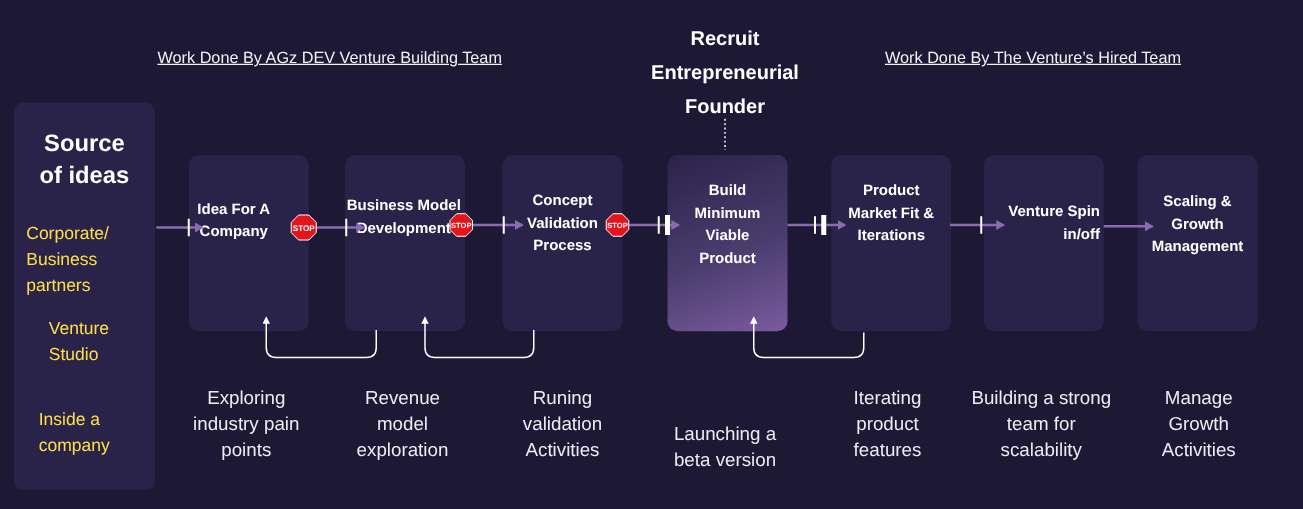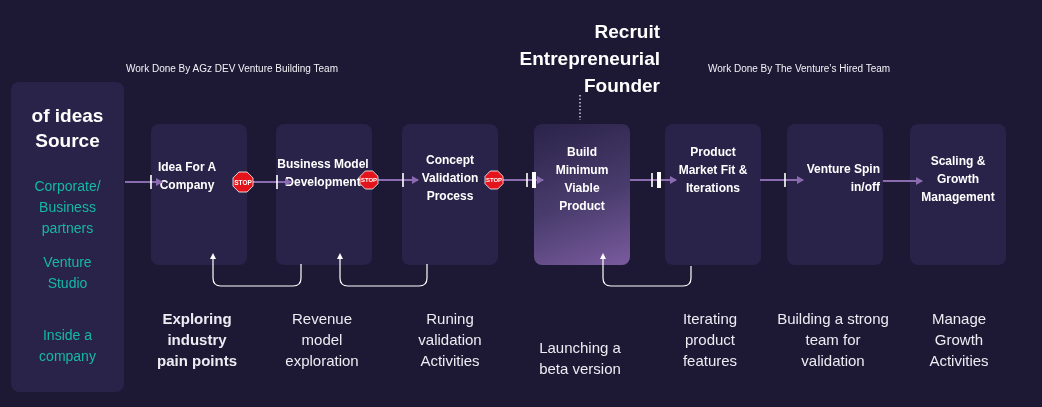--- a/index.html
+++ b/index.html
@@ -5,37 +5,37 @@
   html, body { margin:0; padding:0; }
   body {
     width:1042px; height:407px; overflow:hidden;
     background:#1d1833;
     font-family:"Liberation Sans", "DejaVu Sans", sans-serif;
     color:#ffffff;
     position:relative;
   }
   .abs { position:absolute; }
   .section-title {
-    font-size:10px; color:#f2f2f7; white-space:nowrap; top:63px;
+    font-size:13px; color:#f2f2f7; white-space:nowrap; top:38px;text-decoration:underline;
   }
   .founder {
-    left:500px; top:18px; width:160px; text-align:right;
-    font-size:19px; font-weight:bold; line-height:27px;
+    left:500px; top:18px; width:160px; text-align:center;
+    font-size:16px; font-weight:bold; line-height:27px;
   }
   .source-panel {
     left:11px; top:82px; width:113px; height:310px;
     background:#2a2349; border-radius:8px;
   }
   .source-title {
     left:11px; top:103px; width:113px; text-align:center;
     font-size:19px; font-weight:bold; line-height:25px;
   }
   .source-item {
-    left:11px; width:113px; text-align:center;
-    font-size:14px; line-height:21px; color:#14b8a6;
+    left:11px; width:113px; 
+    font-size:14px; line-height:21px; color:#fde047;
   }
   .stage {
     top:124px; width:96px; height:141px;
     background:#2a2349; border-radius:8px;
   }
   .stage.highlight {
     background:linear-gradient(160deg, #2a2349 0%, #4a3d6e 55%, #7a5b9e 100%);
   }
   .stage-label {
     top:143px; width:110px; text-align:center;
@@ -54,22 +54,22 @@
 <div class="abs section-title" style="left:669px;margin-left:39px;">Work Done By The Venture’s Hired Team</div>
 
 <div class="abs founder">
   <div>Recruit</div>
   <div>Entrepreneurial</div>
   <div>Founder</div>
 </div>
 
 <div class="abs source-panel"></div>
 <div class="abs source-title">
+  <div>Source</div>
   <div>of ideas</div>
-  <div>Source</div>
 </div>
 <div class="abs source-item" style="top:176px; padding:0 10px; box-sizing:border-box;">Corporate/ Business partners</div>
 <div class="abs source-item" style="top:252px; padding:0 28px; box-sizing:border-box;">Venture Studio</div>
 <div class="abs source-item" style="top:325px; padding:0 20px; box-sizing:border-box;">Inside a company</div>
 
 <div class="abs stage" style="left:151px;"></div>
 <div class="abs stage" style="left:276px;"></div>
 <div class="abs stage" style="left:402px;"></div>
 <div class="abs stage highlight" style="left:534px;"></div>
 <div class="abs stage" style="left:665px;"></div>
@@ -77,26 +77,26 @@
 <div class="abs stage" style="left:910px;"></div>
 
 <div class="abs stage-label" style="left:132px; top:158px; width:110px; padding:0 22px; box-sizing:border-box;">Idea For A Company</div>
 <div class="abs stage-label" style="left:267px; top:155px; width:112px;">Business Model Development</div>
 <div class="abs stage-label" style="left:397px; top:151px; width:106px; padding:0 14px; box-sizing:border-box;">Concept Validation Process</div>
 <div class="abs stage-label" style="left:527px; top:143px; width:110px; padding:0 20px; box-sizing:border-box;">Build Minimum Viable Product</div>
 <div class="abs stage-label" style="left:658px; top:143px; width:110px; padding:0 16px; box-sizing:border-box;">Product Market Fit &amp; Iterations</div>
 <div class="abs stage-label" style="left:780px; top:160px; width:110px; padding:0 10px; box-sizing:border-box;text-align:right;">Venture Spin in/off</div>
 <div class="abs stage-label" style="left:903px; top:152px; width:110px; padding:0 8px; box-sizing:border-box;">Scaling &amp; Growth Management</div>
 
-<div class="abs activity" style="left:137px; padding:0 14px; box-sizing:border-box;font-weight:bold;">Exploring industry pain points</div>
+<div class="abs activity" style="left:137px; padding:0 14px; box-sizing:border-box;">Exploring industry pain points</div>
 <div class="abs activity" style="left:262px; padding:0 14px; box-sizing:border-box;">Revenue model exploration</div>
 <div class="abs activity" style="left:390px; padding:0 18px; box-sizing:border-box;">Runing validation Activities</div>
 <div class="abs activity" style="left:520px; padding:0 18px; box-sizing:border-box;margin-top:29px;">Launching a beta version</div>
 <div class="abs activity" style="left:650px; padding:0 24px; box-sizing:border-box;">Iterating product features</div>
-<div class="abs activity" style="left:773px; padding:0 4px; box-sizing:border-box;">Building a strong team for validation</div>
+<div class="abs activity" style="left:773px; padding:0 4px; box-sizing:border-box;">Building a strong team for scalability</div>
 <div class="abs activity" style="left:899px; padding:0 22px; box-sizing:border-box;">Manage Growth Activities</div>
 
 <svg class="overlay" width="1042" height="407">
   <defs>
     <marker id="arrowhead" markerWidth="8" markerHeight="8" refX="6" refY="4" orient="auto" markerUnits="userSpaceOnUse">
       <path d="M0,0 L7,4 L0,8 Z" fill="#8a6bb0"></path>
     </marker>
     <marker id="whitehead" markerWidth="6" markerHeight="6" refX="3" refY="3" orient="auto" markerUnits="userSpaceOnUse">
       <path d="M0,0 L6,3 L0,6 Z" fill="#ffffff"></path>
     </marker>

